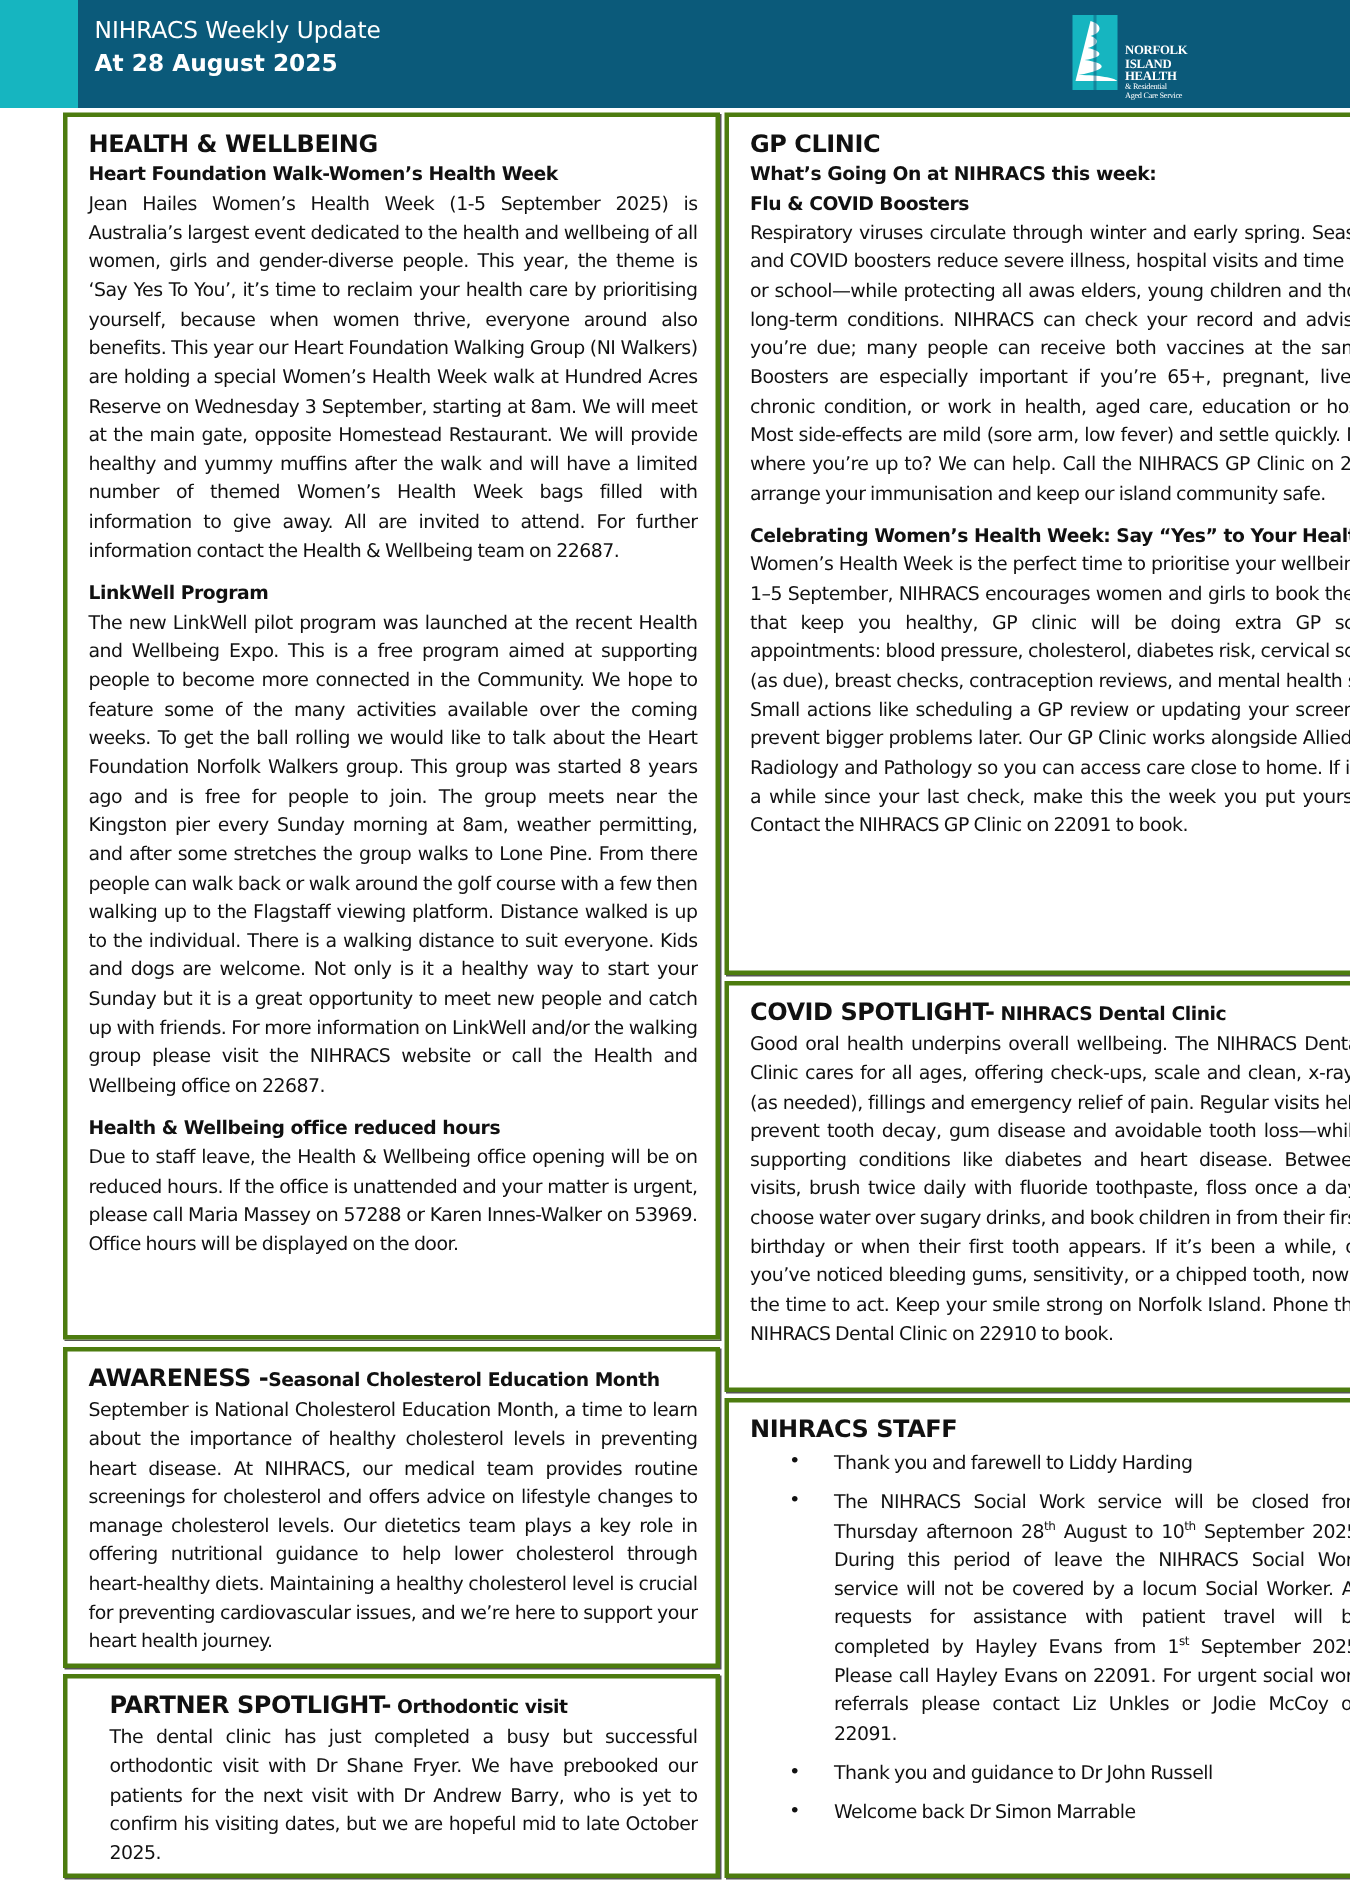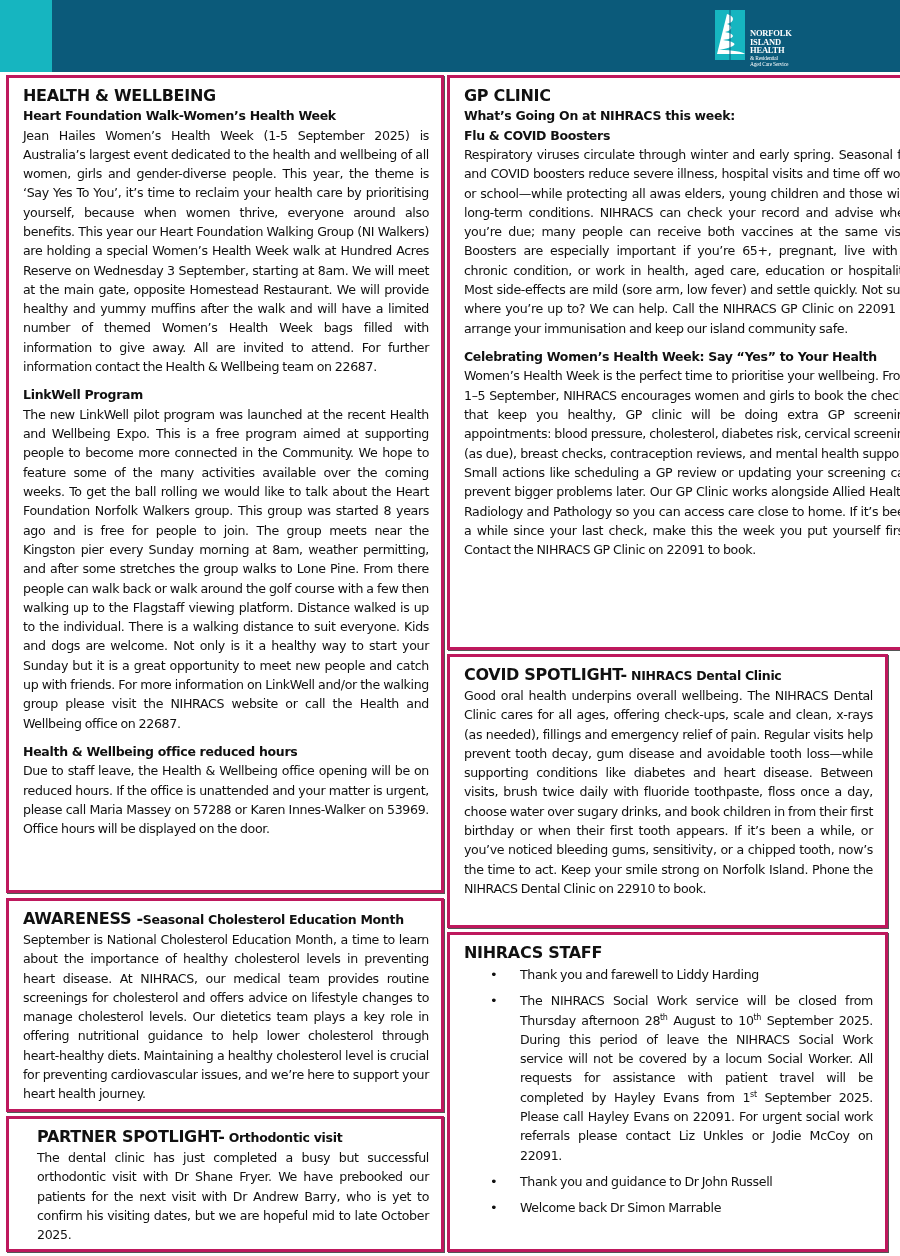--- a/index.html
+++ b/index.html
@@ -23,23 +23,24 @@
     .logo { position: absolute; left: 712px; top: 8px; width: 110px; height: 54px; }
     .logo .mark { position: absolute; left: 3px; top: 2px; width: 30px; height: 50px; background: #16b5c0; overflow: hidden; }
     .logo .text {
       position: absolute; left: 38px; top: 4px; color: #fff; font-family: Liberation Serif, serif;
       font-weight: bold; font-size: 8.5px; line-height: 8.5px; letter-spacing: -0.2px; margin-top: 17px;
     }
     .logo .sub { font-weight: normal; font-size: 5.5px; line-height: 6.5px; }
 
     .box {
       position: absolute; background: #fff;
-      border: 3px solid #be185d;
+      border: 3px solid #4d7c0f;
       box-shadow: 1px 1px 0 #555;
       padding: 8px 12px 6px 14px;
+      margin-left: 36px;
     }
     .box h2 {
       font-family: "DejaVu Sans", sans-serif; font-size: 16px; font-weight: bold;
       line-height: 20px; letter-spacing: -0.3px;
     }
     .box h2 .sub { font-size: 12.5px; }
     .box h3 {
       font-family: "DejaVu Sans", sans-serif; font-size: 12.5px; font-weight: bold; line-height: 19.5px;
       letter-spacing: -0.3px;
     }
@@ -58,20 +59,24 @@
     ul.staff li::before {
       content: "\2022"; position: absolute; left: 26px; top: 0; font-size: 13px;
     }
     sup { font-size: 8px; line-height: 0; vertical-align: super; }
   </style>
 </head>
 <body>
 
 <div class="header">
   <div class="accent"></div>
+  <div class="title-block">
+    <div class="title1">NIHRACS Weekly Update</div>
+    <div class="title2">At 28 August 2025</div>
+  </div>
   <div class="logo">
     <div class="mark">
       <svg width="30" height="50" viewBox="0 0 30 50">
         <path d="M12 4 C20 6 20 12 12 14 C18 16 18 20 10 22 C20 24 22 28 8 30 C22 32 26 36 4 40 C18 40 28 42 30 44 L2 44 Z" fill="#ffffff"></path>
         <rect x="14" y="0" width="2" height="50" fill="#0b5a7a" opacity="0.5"></rect>
       </svg>
     </div>
     <div class="text">
       <div>NORFOLK</div>
       <div>ISLAND</div>

